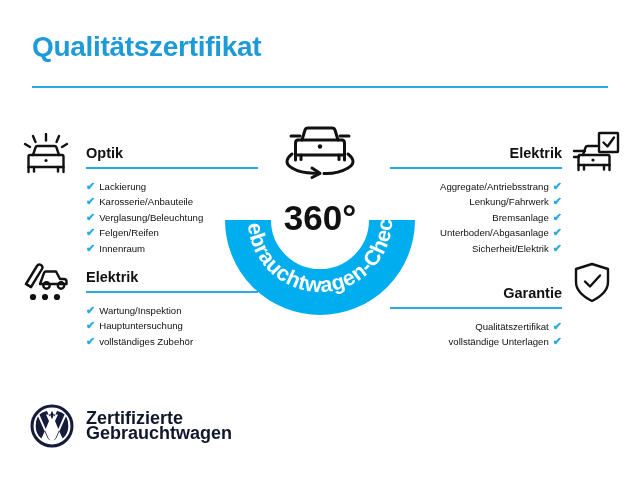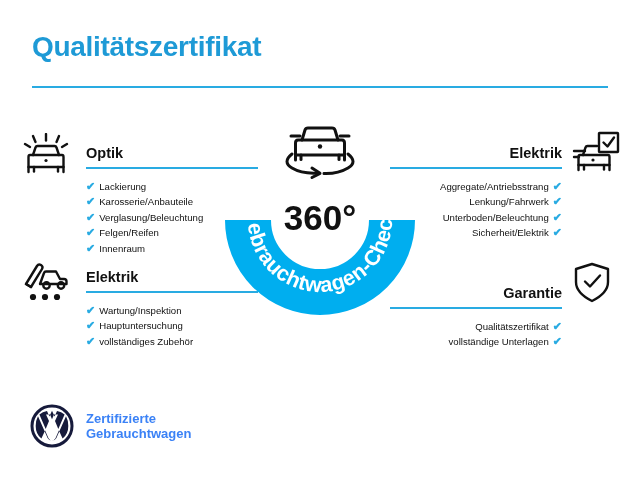--- a/index.html
+++ b/index.html
@@ -121,23 +121,23 @@
   .footer {
     position: absolute;
     left: 30px;
     top: 404px;
     display: flex;
     align-items: center;
     gap: 12px;
   }
   .vw-mark { width: 44px; height: 44px; display: block; }
   .footer-text {
-    font-size: 13px;
+    font-size: 18px;
     font-weight: bold;
-    color: #3b82f6;
+    color: #0f172a;
     line-height: 15px;
     white-space: nowrap;
   }
 </style>
 </head>
 <body>
 
 <div id="certificate">
 
   <div class="page-title">Qualitätszertifikat</div>
@@ -217,21 +217,22 @@
       <li><span class="check">✔</span><span>vollständiges Zubehör</span></li>
     </ul>
   </div>
 
   <div class="block block-right block-technik">
     <div class="section-heading">Elektrik</div>
     <div class="section-rule"></div>
     <ul class="section-list">
       <li><span>Aggregate/Antriebsstrang</span><span class="check">✔</span></li>
       <li><span>Lenkung/Fahrwerk</span><span class="check">✔</span></li>
-      <li><span>Unterboden/Beleuchtung</span><span class="check">✔</span></li>
+      <li><span>Bremsanlage</span><span class="check">✔</span></li>
+      <li><span>Unterboden/Abgasanlage</span><span class="check">✔</span></li>
       <li><span>Sicherheit/Elektrik</span><span class="check">✔</span></li>
     </ul>
   </div>
 
   <div class="block block-right block-garantie">
     <div class="section-heading">Garantie</div>
     <div class="section-rule"></div>
     <ul class="section-list">
       <li><span>Qualitätszertifikat</span><span class="check">✔</span></li>
       <li><span>vollständige Unterlagen</span><span class="check">✔</span></li>

